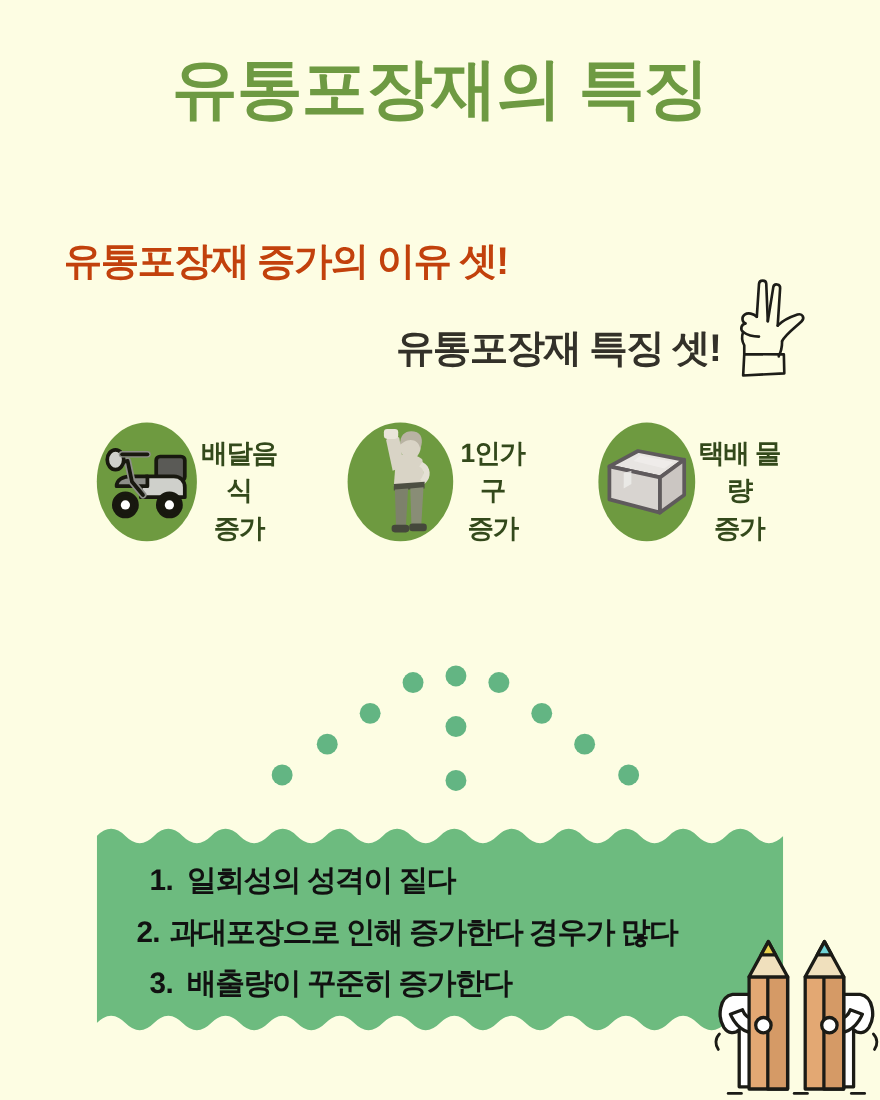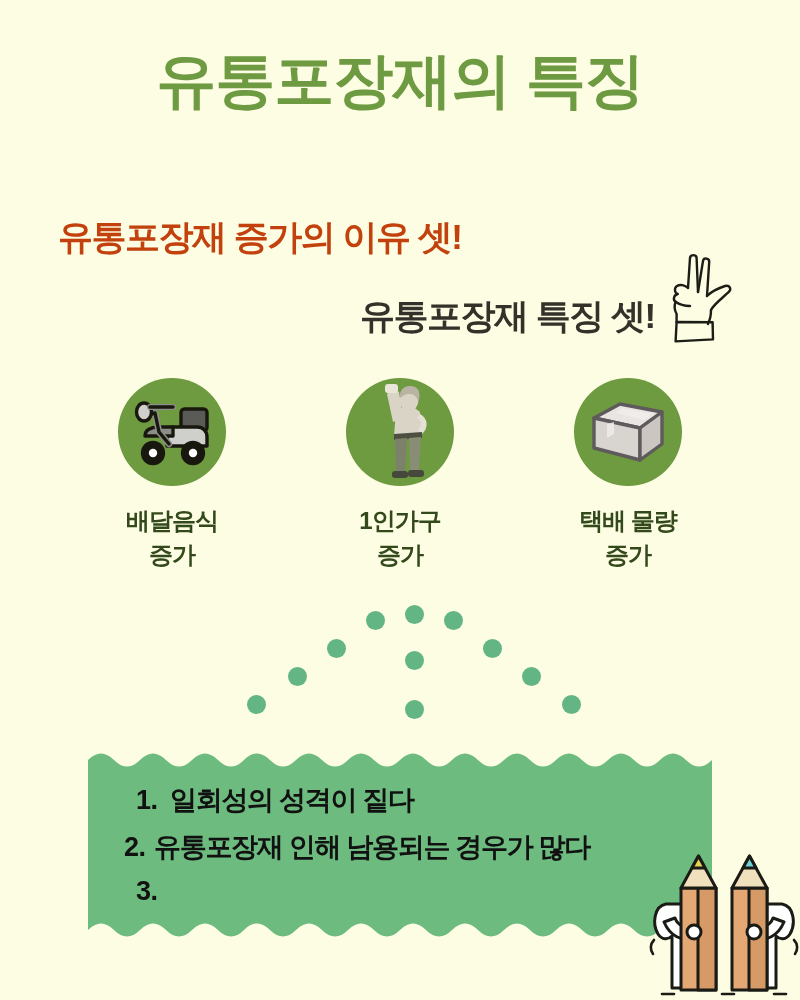--- a/index.html
+++ b/index.html
@@ -35,21 +35,21 @@
     font-size:35px; font-weight:bold; letter-spacing:-1.5px;
     color:#333129;
   }
   .hand-icon { width:82px; height:92px; display:block; margin-top:-36px; }
 
   
   .circles {
     position:absolute; top:378px; left:0; width:800px;
     display:flex; justify-content:center; gap:60px;
   }
-  .circle-item { width:168px; display:flex; flex-direction:column; align-items:center;justify-content:flex-end; }
+  .circle-item { width:168px; display:flex; flex-direction:row; align-items:center;justify-content:flex-end; }
   .circle {
     width:108px; height:108px; border-radius:50%;
     background:#6e9a40;
     display:flex; align-items:center; justify-content:center;
     overflow:hidden;
   }
   .circle svg { display:block; }
   .circle-label {
     margin-top:18px;
     text-align:center;
@@ -208,24 +208,25 @@
         q-13 13 -26 0 t-26 0 t-26 0 t-26 0 t-26 0 t-26 0 t-26 0 t-26 0 t-26 0 t-26 0 t-26 0 t-26 0 t-26 0 t-26 0 t-26 0 t-26 0 t-26 0 t-26 0 t-26 0 t-26 0 t-26 0 t-26 0 t-26 0 t-26 0
         Z"></path>
     </svg>
     <div class="panel-list">
       <div class="li">
         <span class="li-num">1.</span>
         <span class="li-txt">일회성의 성격이 짙다</span>
       </div>
       <div class="li indent" style="margin-left:-12px;">
         <span class="li-num">2.</span>
-        <span class="li-txt">유통포장재 인해 남용되는 경우가 많다</span>
+        <span class="li-txt">과대포장으로 인해 증가한다 경우가 많다</span>
       </div>
       <div class="li">
         <span class="li-num">3.</span>
+        <span class="li-txt">배출량이 꾸준히 증가한다</span>
       </div>
     </div>
   </div>
 
   <svg class="pencils" viewBox="0 0 152 152">
     <g stroke="#1b1b16" stroke-width="3" stroke-linejoin="round" stroke-linecap="round">
 
       <path d="M18 56 C6 58 4 76 10 86 C14 92 20 92 24 88 L24 140 L40 140 L40 56 Z" fill="#ffffff"></path>
 
       <path d="M16 74 C22 88 34 94 46 90 L46 78 C38 81 30 78 27 70 Z" fill="#ffffff"></path>

